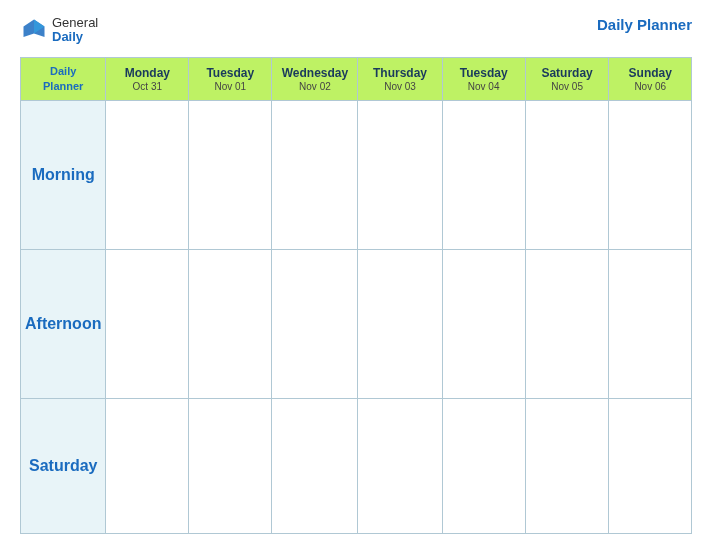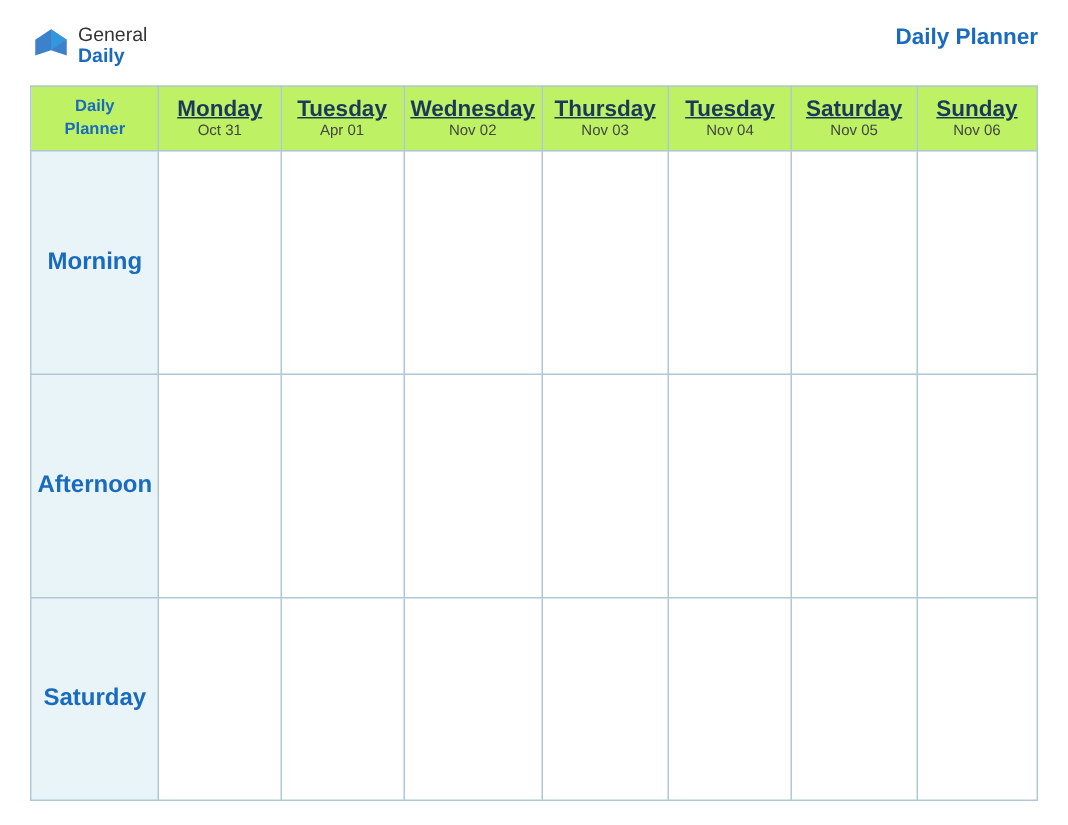--- a/index.html
+++ b/index.html
@@ -76,25 +76,24 @@
       padding: 6px 4px;
       margin-left: 36px;
     }
     .col-label {
       font-size: 11px;
       font-weight: 700;
       color: #1a6bbf;
       line-height: 1.4;
     }
     .col-day {
-      font-size: 15px;
+      font-size: 12px;
       font-weight: 700;
       color: #1a3a5c;
       line-height: 1.2;
-      text-decoration: underline;
     }
     .col-date {
       font-size: 10px;
       font-weight: 400;
       color: #444;
     }
     .time-cell {
       background: #e8f4f8;
       width: 80px;
       font-size: 16px;
@@ -137,21 +136,21 @@
         <th>
           <div class="col-label">Daily</div>
           <div class="col-label">Planner</div>
         </th>
         <th>
           <div class="col-day">Monday</div>
           <div class="col-date">Oct 31</div>
         </th>
         <th>
           <div class="col-day">Tuesday</div>
-          <div class="col-date">Apr 01</div>
+          <div class="col-date">Nov 01</div>
         </th>
         <th>
           <div class="col-day">Wednesday</div>
           <div class="col-date">Nov 02</div>
         </th>
         <th>
           <div class="col-day">Thursday</div>
           <div class="col-date">Nov 03</div>
         </th>
         <th>

